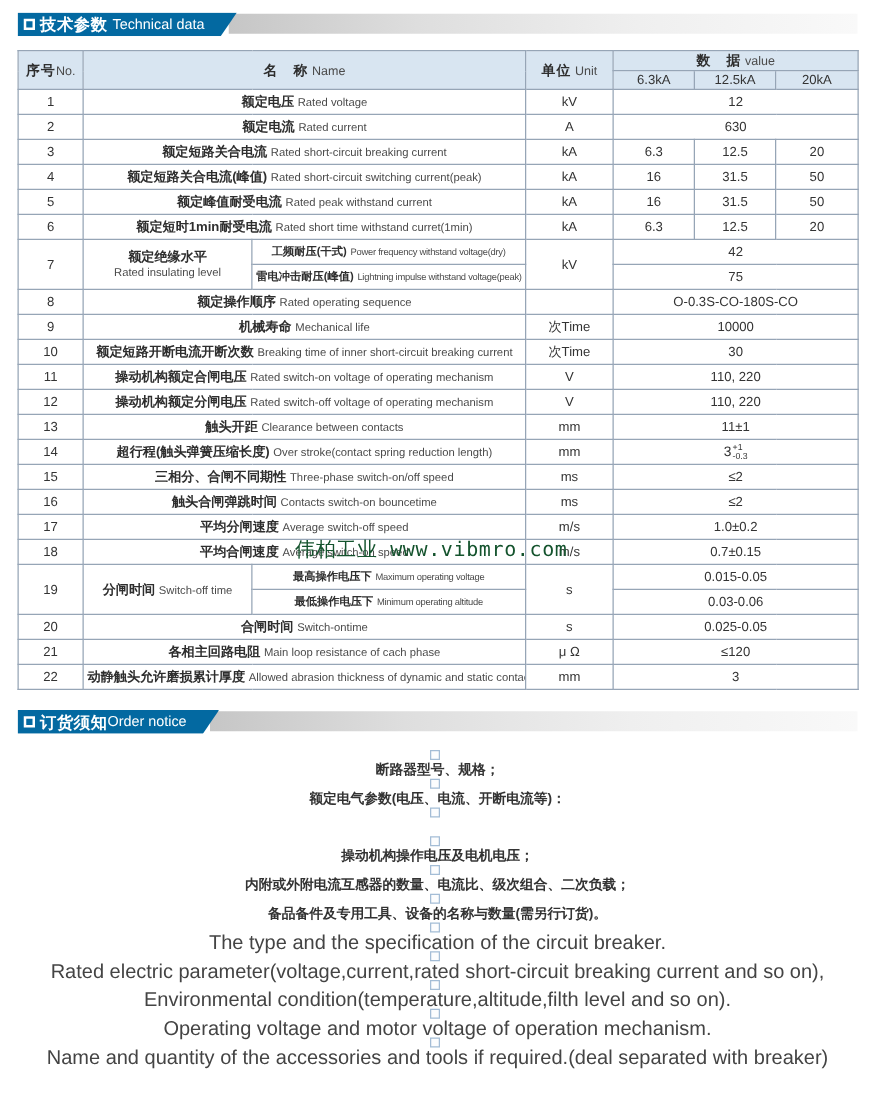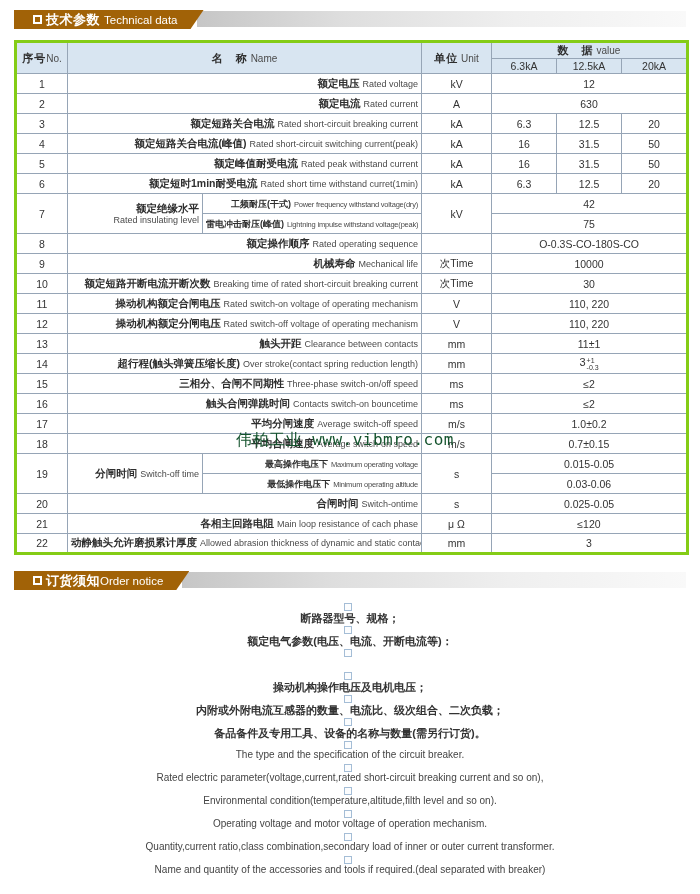--- a/index.html
+++ b/index.html
@@ -3,38 +3,38 @@
 <meta charset="utf-8">
 <style>
   * { margin:0; padding:0; box-sizing:border-box; }
   html,body { width:700px; background:#ffffff; font-family:"Liberation Sans","DejaVu Sans",sans-serif; color:#333; }
   body { height:894px; position:relative; overflow:hidden; }
   .content { padding:0 14px; }
 
   
   .banner { display:flex; align-items:stretch; height:19px; margin-top:10px; }
   .banner-label {
-    background:#a16207; color:#fff; display:flex; align-items:center;
-    padding:0 26px 0 19px; position:relative; white-space:nowrap;
+    background:#0369a1; color:#fff; display:flex; align-items:center;
+    padding:0 26px 0 5px; position:relative; white-space:nowrap;
     clip-path:polygon(0 0, 100% 0, calc(100% - 13px) 100%, 0 100%);
   }
   .banner-label .sq { width:9px; height:9px; border:2px solid #fff; display:inline-block; margin-right:4px; flex:0 0 auto; }
   .banner-label .t-zh { font-weight:bold; font-size:13px; letter-spacing:.5px; }
   .banner-label .t-en { font-size:11.5px; margin-left:4px; }
   .banner-label .t-en.tight { margin-left:0; }
   .banner-strip { flex:1; margin:1px 0 2px -7px; background:linear-gradient(to right,#c6c6c6 0%,#dedede 30%,#efefef 65%,#f9f9f9 100%); }
 
   
-  table.tech { border-collapse:collapse; width:672px; margin-top:11px; table-layout:fixed; border:3px solid #84cc16; }
+  table.tech { border-collapse:collapse; width:672px; margin-top:11px; table-layout:fixed; border:1px solid #84cc16; }
   table.tech td { border:1px solid #96a5b6; font-size:10.5px; color:#333; padding:0 3px; height:20px; overflow:hidden; white-space:nowrap; }
   tr.h td { background:#d8e5f1; }
   tr.h1 td { height:13px; }
   tr.h2 td { height:15px; font-size:10.5px; }
   td.c { text-align:center; }
-  td.name { text-align:right; padding-left:8px; }
+  td.name { text-align:center; padding-left:8px; }
   .zh { font-weight:bold; font-size:10.5px; color:#2e2e2e; }
   .en { font-size:9px; font-weight:normal; color:#4a4a4a; }
   .hd .zh { font-size:11px; letter-spacing:1px; }
   .hd .en { font-size:10px; }
   td.sub .zh { font-size:9px; }
   td.sub .en { font-size:7.5px; letter-spacing:-0.2px; }
   .blk { display:block; line-height:12px; }
   .tolbase { font-size:11px; }
   .tolstack { display:inline-flex; flex-direction:column; vertical-align:middle; font-size:7px; line-height:7px; margin-left:1px; text-align:left; }
 
@@ -43,21 +43,21 @@
     position:absolute; left:236px; top:430px; z-index:5;
     font-family:"DejaVu Sans Mono","Liberation Mono",monospace;
     font-size:16px; color:#14532d; letter-spacing:.5px; pointer-events:none; white-space:nowrap;
   }
 
   
   .order-list { margin-top:13px; }
   .order-item { height:23px; display:flex; align-items:center;flex-direction:column; }
   .order-item .checkbox { width:8px; height:8px; border:1px solid #a4bdd6; background:#fcfdfe; display:inline-block; margin-right:5px; flex:0 0 auto; }
   .order-item.zh-item { font-weight:bold; font-size:11px; color:#333; }
-  .order-item.en-item { font-weight:normal; font-size:10px; color:#444; }
+  .order-item.en-item { font-weight:normal; font-size:16px; color:#444; }
 </style>
 </head>
 <body>
 
 <div class="content">
 
   <div class="banner">
     <div class="banner-label">
       <span class="sq"></span>
       <span class="t-zh">技术参数</span>
@@ -156,21 +156,21 @@
       <td colspan="3" class="c">O-0.3S-CO-180S-CO</td>
     </tr>
     <tr>
       <td class="c">9</td>
       <td colspan="2" class="name"><span class="zh">机械寿命</span> <span class="en">Mechanical life</span></td>
       <td class="c">次Time</td>
       <td colspan="3" class="c">10000</td>
     </tr>
     <tr>
       <td class="c">10</td>
-      <td colspan="2" class="name"><span class="zh">额定短路开断电流开断次数</span> <span class="en">Breaking time of rated short-circuit breaking current</span></td>
+      <td colspan="2" class="name"><span class="zh">额定短路开断电流开断次数</span> <span class="en">Breaking time of inner short-circuit breaking current</span></td>
       <td class="c">次Time</td>
       <td colspan="3" class="c">30</td>
     </tr>
     <tr>
       <td class="c">11</td>
       <td colspan="2" class="name"><span class="zh">操动机构额定合闸电压</span> <span class="en">Rated switch-on voltage of operating mechanism</span></td>
       <td class="c">V</td>
       <td colspan="3" class="c">110, 220</td>
     </tr>
     <tr>
@@ -298,23 +298,19 @@
     <div class="order-item en-item">
         <span class="checkbox"></span>
         <span>Environmental condition(temperature,altitude,filth level and so on).</span>
       </div>
     <div class="order-item en-item">
         <span class="checkbox"></span>
         <span>Operating voltage and motor voltage of operation mechanism.</span>
       </div>
     <div class="order-item en-item">
         <span class="checkbox"></span>
-        <span>Quantity,current ratio,class combination,secondary load of inner or outer current transformer.</span>
-      </div>
-    <div class="order-item en-item">
-        <span class="checkbox"></span>
         <span>Name and quantity of the accessories and tools if required.(deal separated with breaker)</span>
       </div>
   </div>
 
 </div>
 
 <div class="watermark">伟柏工业 www.vibmro.com</div>
 
 </body></html>

